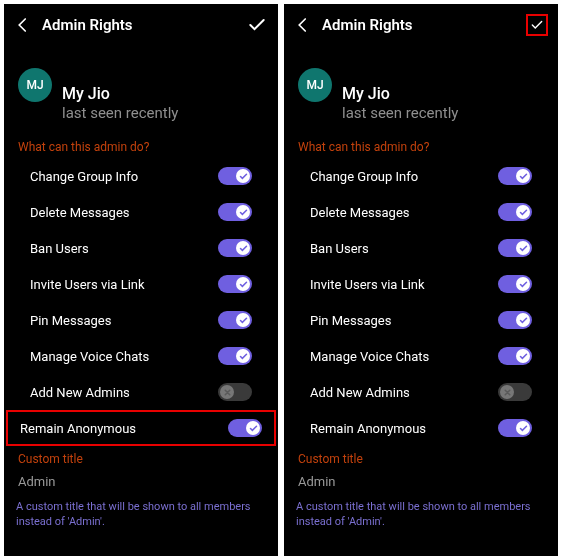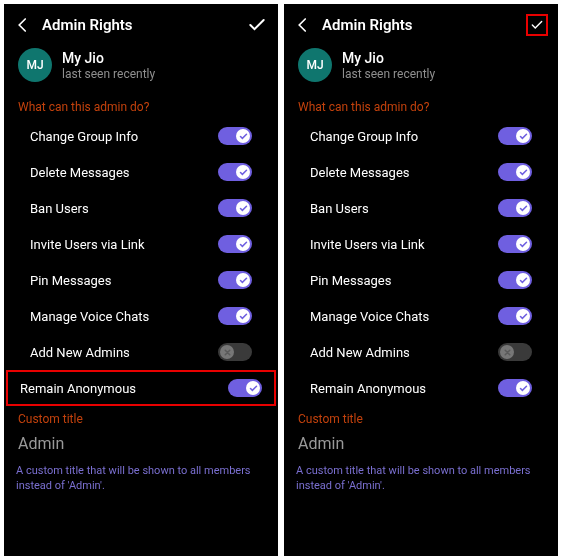--- a/index.html
+++ b/index.html
@@ -64,25 +64,26 @@
     border-radius: 50%;
     background: #0f766e;
     display: flex;
     align-items: center;
     justify-content: center;
     font-size: 12px;
     font-weight: 500;
     color: #fff;
   }
   .user-name {
-    font-size: 14px;
+    font-size: 16px;
     font-weight: 500;
+    margin-top: 36px;
   }
   .user-status {
-    font-size: 12px;
+    font-size: 15px;
     color: #8f8f8f;
     margin-top: 1px;
   }
   .section-header {
     font-size: 12px;
     color: #c2410c;
     padding: 6px 14px 4px 14px;
     font-weight: 400;
   }
   .perm-row {
@@ -127,21 +128,21 @@
   .toggle.on .knob svg { stroke: #6f5fe0; }
   .toggle.off .knob svg { stroke: #5a5a5a; }
   .toggle.disabled {
     background: #3a3a3a;
   }
   .toggle.disabled .knob {
     background: #777;
   }
   .custom-title-input {
     padding: 4px 14px 2px 14px;
-    font-size: 16px;
+    font-size: 13px;
     color: #999;
   }
   .helper {
     font-size: 11px;
     color: #7a6fd0;
     padding: 8px 14px 10px 12px;
     line-height: 1.4;
   }
   svg { display: block; }
 </style>

